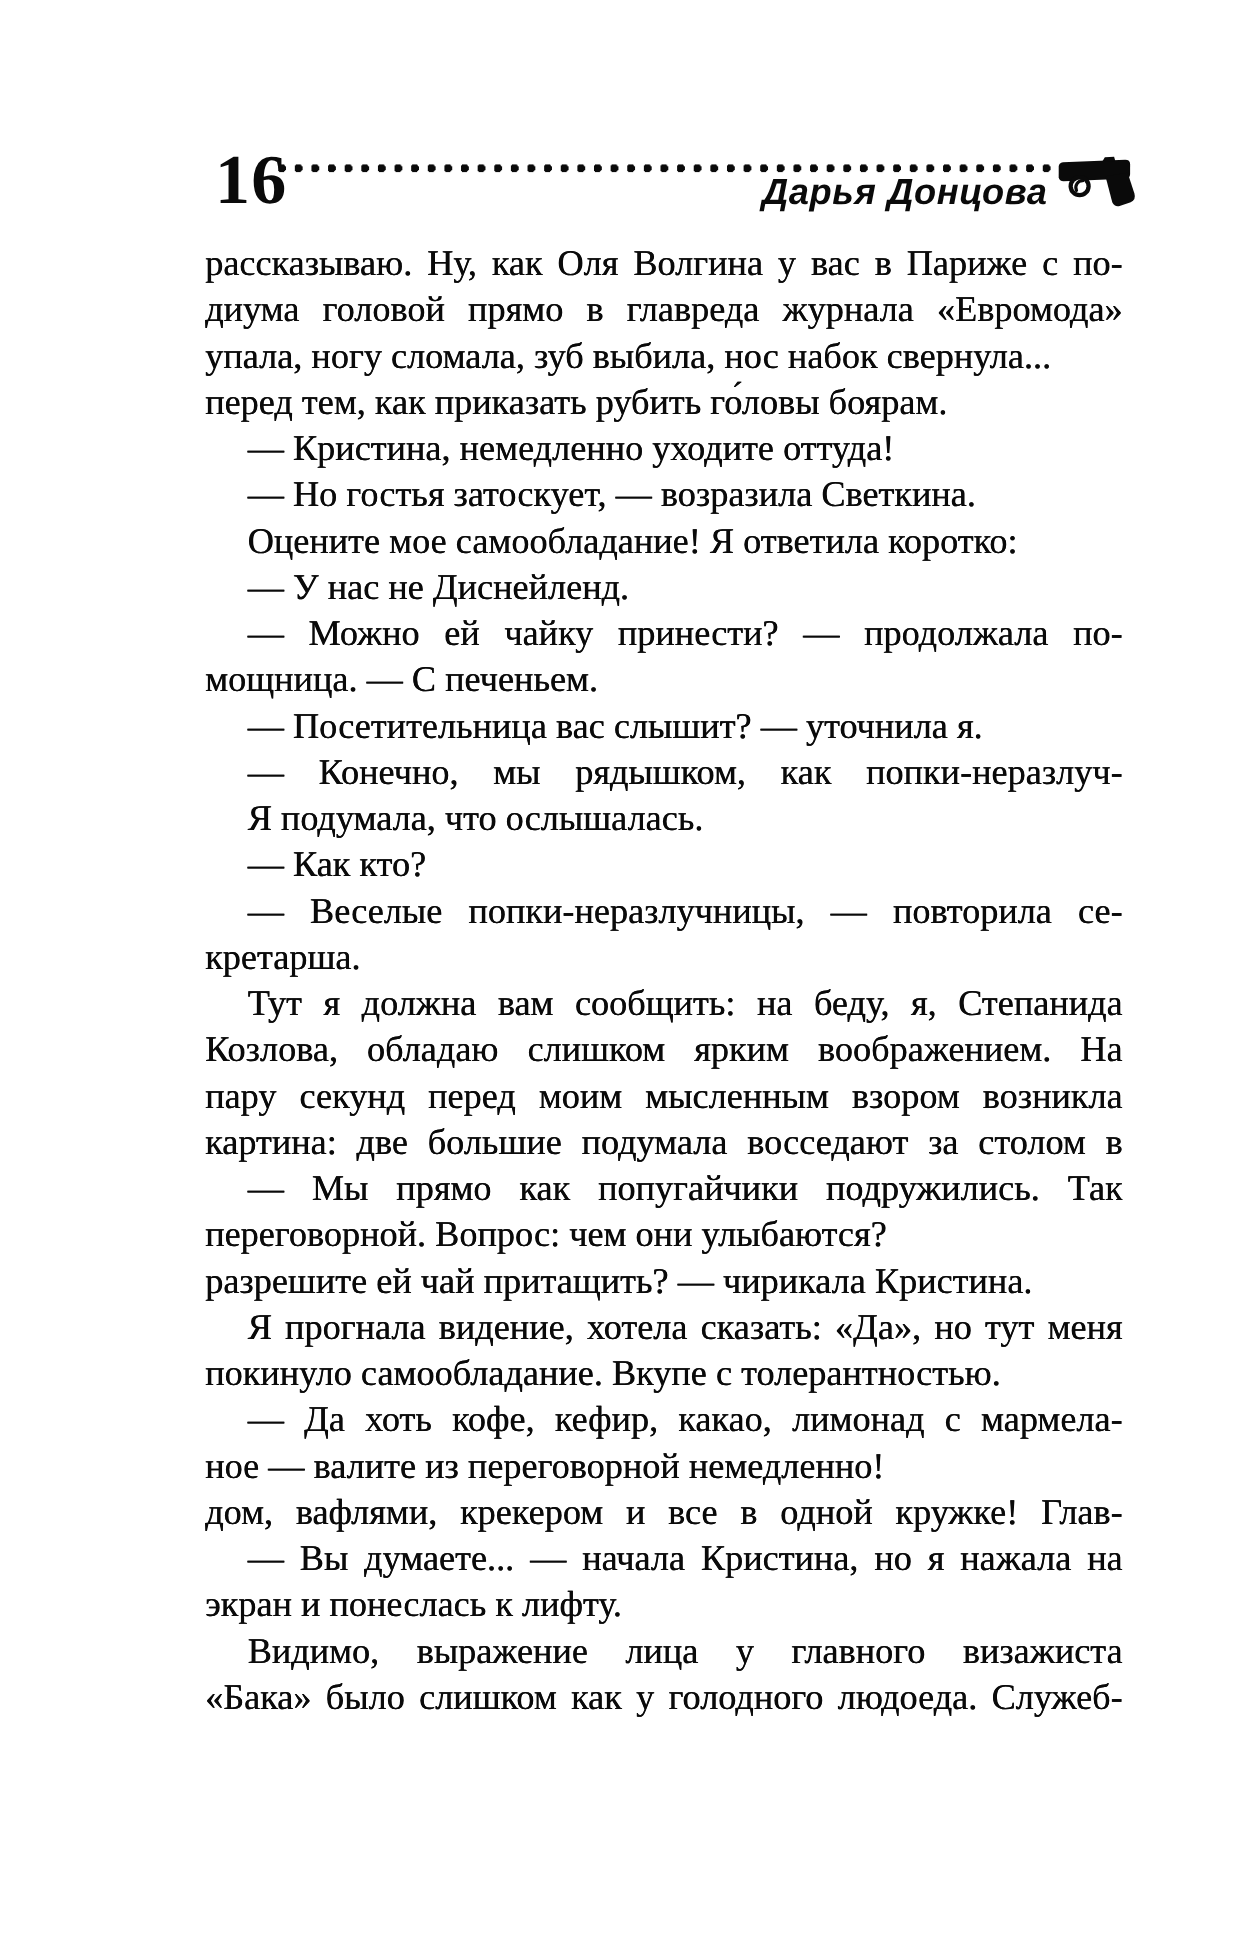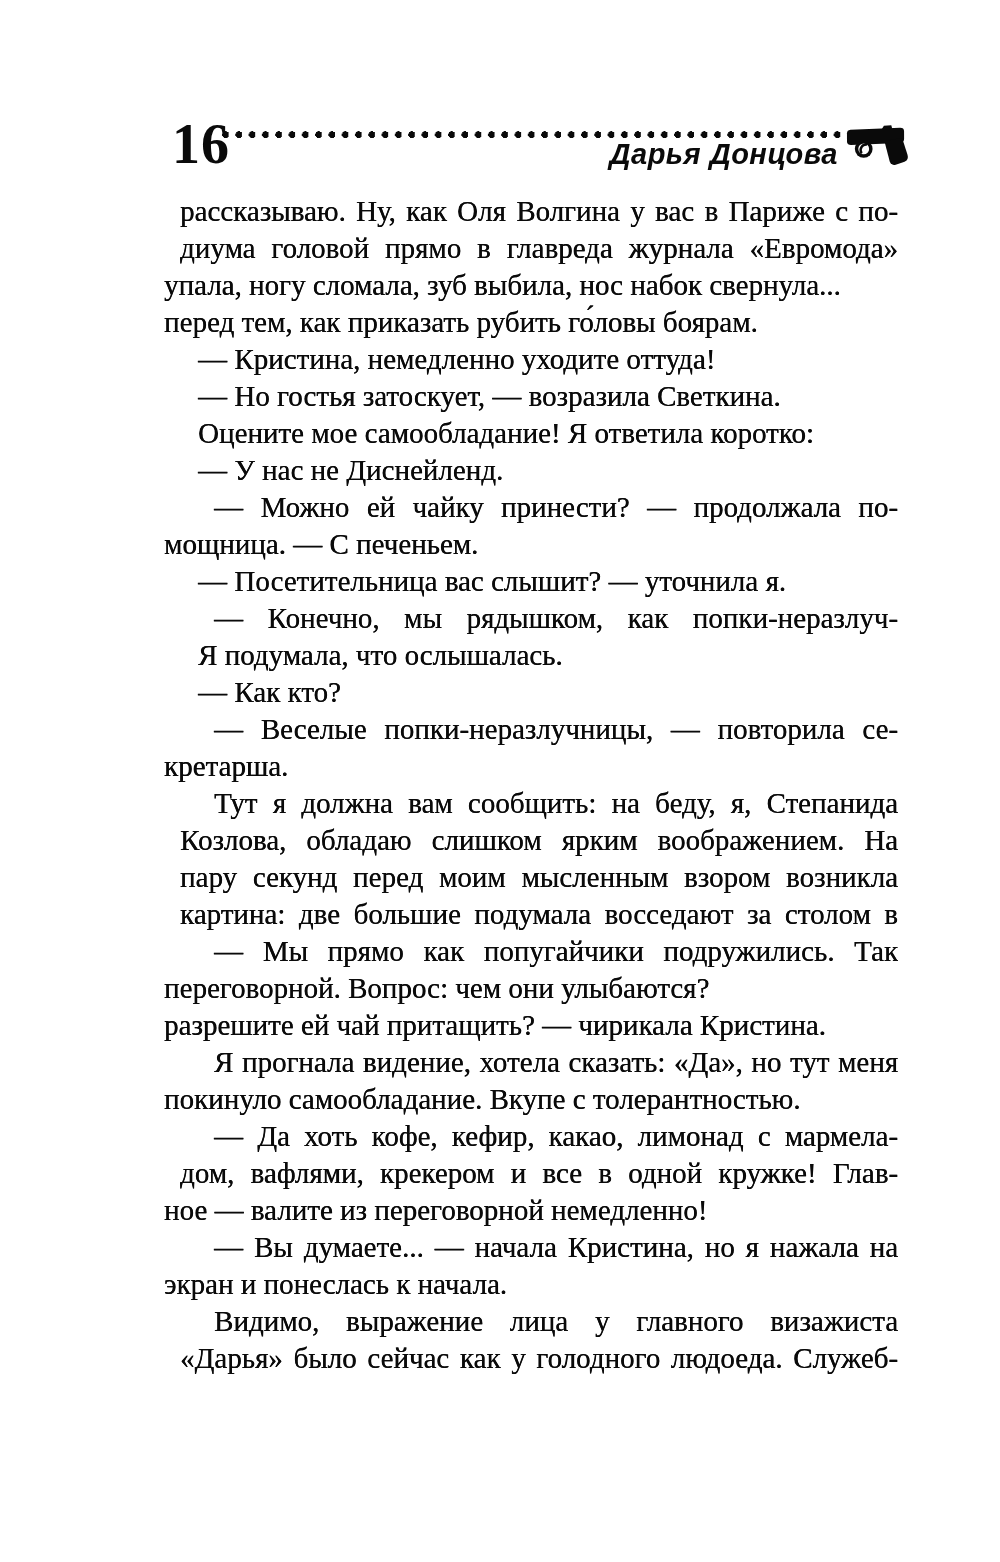--- a/index.html
+++ b/index.html
@@ -53,21 +53,21 @@
     width: 734px;
   }
   .line {
     font-size: 29px;
     line-height: 37px;
     height: 37px;
     overflow: hidden;
     text-shadow: 0.3px 0 0 #0a0a0a;
   }
   .line.ind { text-indent: 34px; }
-  .line.jst { text-align: justify; text-align-last: justify; margin-left: 16px; }
+  .line.jst { text-align: justify; text-align-last: justify; }
 </style>
 </head>
 <body>
 
 <div class="page-header">
   <div class="page-number">16</div>
 
   <div class="header-dots"></div>
 
   <div class="running-title">Дарья Донцова</div>
@@ -110,19 +110,19 @@
     <div class="line ind jst">Тут я должна вам сообщить: на беду, я, Степанида</div>
     <div class="line jst">Козлова, обладаю слишком ярким воображением. На</div>
     <div class="line jst">пару секунд перед моим мысленным взором возникла</div>
     <div class="line jst">картина: две большие подумала восседают за столом в</div>
     <div class="line ind jst">— Мы прямо как попугайчики подружились. Так</div>
     <div class="line">переговорной. Вопрос: чем они улыбаются?</div>
     <div class="line">разрешите ей чай притащить? — чирикала Кристина.</div>
     <div class="line ind jst">Я прогнала видение, хотела сказать: «Да», но тут меня</div>
     <div class="line">покинуло самообладание. Вкупе с толерантностью.</div>
     <div class="line ind jst">— Да хоть кофе, кефир, какао, лимонад с мармела-</div>
+    <div class="line">ное — валите из переговорной немедленно!</div>
     <div class="line jst">дом, вафлями, крекером и все в одной кружке! Глав-</div>
-    <div class="line">ное — валите из переговорной немедленно!</div>
     <div class="line ind jst">— Вы думаете... — начала Кристина, но я нажала на</div>
-    <div class="line">экран и понеслась к начала.</div>
+    <div class="line">экран и понеслась к лифту.</div>
     <div class="line ind jst">Видимо, выражение лица у главного визажиста</div>
-    <div class="line jst">«Дарья» было сейчас как у голодного людоеда. Служеб-</div>
+    <div class="line jst">«Бака» было слишком как у голодного людоеда. Служеб-</div>
   </div>
 
 </body></html>

